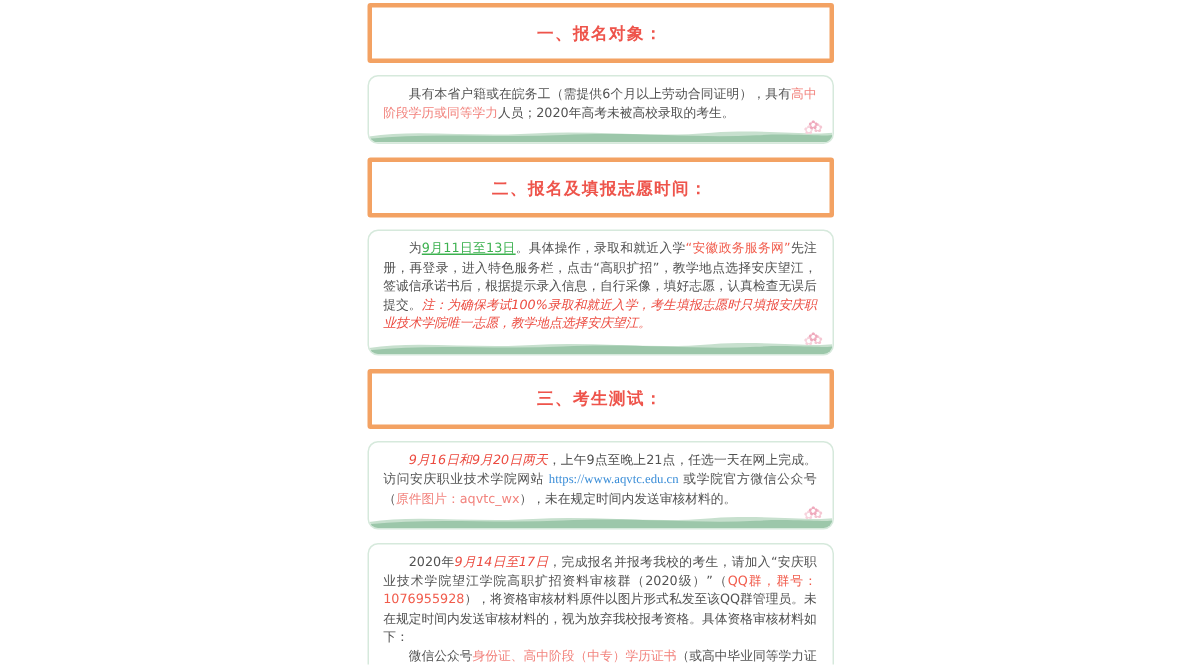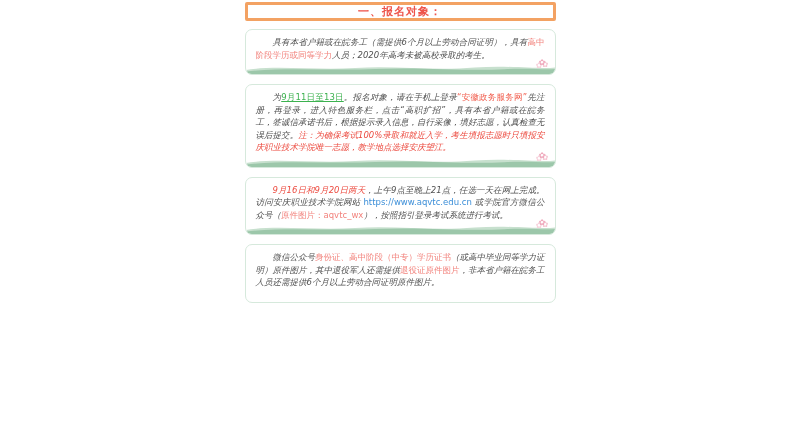--- a/index.html
+++ b/index.html
@@ -13,21 +13,21 @@
   .column {
     width: 311px;
     margin: 0 auto;
     padding-top: 2px;
   }
   .section { }
   .header-box {
     border: 3px solid #F3A263;
     border-radius: 2px;
     background: #fff;
-    height: 19px;
+    height: 40px;
     display: flex;
     align-items: center;
     justify-content: center;
     margin-bottom: 8px;
   }
   .header-title {
     color: #EE544B;
     font-weight: bold;
     font-size: 11px;
     letter-spacing: 1px;
@@ -45,26 +45,26 @@
     line-height: 12.5px;
     color: #515151;
   }
   .content-box p {
     margin: 0;
     text-indent: 2em;
     text-align: justify;
     position: relative;
     z-index: 2;
   }
-  .c-dark      { color: #515151; font-style: italic; }
+  .c-dark      { color: #515151; }
   .c-red       { color: #EC4A3F; font-style: italic; }
   .c-pink      { color: #F2837D; }
   .c-orangered { color: #F15B4B; }
   .c-green     { color: #3CB14F; text-decoration: underline; }
-  .c-blue      { color: #3B8ED8; }
+  .c-blue      { color: #3B8ED8; font-family: Liberation Serif, serif; }
   .wave {
     position: absolute;
     left: 0; right: 0; bottom: 0;
     width: 100%;
     height: 12px;
     display: block;
     z-index: 1;
   }
   .flower-icon {
     position: absolute;
@@ -91,46 +91,53 @@
         </div>
       <span class="flower-icon">✿</span>
       <svg class="wave" viewBox="0 0 311 12" preserveAspectRatio="none" aria-hidden="true">
         <path d="M0 8 C30 3 70 8.5 110 6 C150 3.5 190 9 230 5.5 C265 3 295 7.5 311 5.5 L311 12 L0 12 Z" fill="#C7E0CE"></path>
         <path d="M0 9.5 C40 5 85 9 130 7 C180 4.8 220 9.5 260 7.2 C285 5.8 301 8.2 311 7 L311 12 L0 12 Z" fill="#9CC7AA"></path>
       </svg>
     </div>
   </div>
 
   <div class="section">
+    <div class="header-box">
+      <span class="header-title">二、报名及填报志愿时间：</span>
+    </div>
     <div class="content-box">
       <div>
-          <p><span class="c-dark">为</span><span class="c-green">9月11日至13日</span><span class="c-dark">。报名对象，请在手机上登录</span><span class="c-orangered">“安徽政务服务网”</span><span class="c-dark">先注册，再登录，进入特色服务栏，点击“高职扩招”，具有本省户籍或在皖务工，签诚信承诺书后，根据提示录入信息，自行采像，填好志愿，认真检查无误后提交。</span><span class="c-red">注：为确保考试100%录取和就近入学，考生填报志愿时只填报安庆职业技术学院唯一志愿，教学地点选择安庆望江。</span></p>
+          <p><span class="c-dark">为</span><span class="c-green">9月11日至13日</span><span class="c-dark">。具体操作，录取和就近入学</span><span class="c-orangered">“安徽政务服务网”</span><span class="c-dark">先注册，再登录，进入特色服务栏，点击“高职扩招”，教学地点选择安庆望江，签诚信承诺书后，根据提示录入信息，自行采像，填好志愿，认真检查无误后提交。</span><span class="c-red">注：为确保考试100%录取和就近入学，考生填报志愿时只填报安庆职业技术学院唯一志愿，教学地点选择安庆望江。</span></p>
+        </div>
+      <span class="flower-icon">✿</span>
+      <svg class="wave" viewBox="0 0 311 12" preserveAspectRatio="none" aria-hidden="true">
+        <path d="M0 8 C30 3 70 8.5 110 6 C150 3.5 190 9 230 5.5 C265 3 295 7.5 311 5.5 L311 12 L0 12 Z" fill="#C7E0CE"></path>
+        <path d="M0 9.5 C40 5 85 9 130 7 C180 4.8 220 9.5 260 7.2 C285 5.8 301 8.2 311 7 L311 12 L0 12 Z" fill="#9CC7AA"></path>
+      </svg>
+    </div>
+  </div>
+
+  <div class="section">
+    <div class="header-box">
+      <span class="header-title">三、考生测试：</span>
+    </div>
+    <div class="content-box">
+      <div>
+          <p><span class="c-red">9月16日和9月20日两天</span><span class="c-dark">，上午9点至晚上21点，任选一天在网上完成。访问安庆职业技术学院网站 </span><span class="c-blue">https://www.aqvtc.edu.cn</span><span class="c-dark"> 或学院官方微信公众号（</span><span class="c-pink">原件图片：aqvtc_wx</span><span class="c-dark">），未在规定时间内发送审核材料的。</span></p>
         </div>
       <span class="flower-icon">✿</span>
       <svg class="wave" viewBox="0 0 311 12" preserveAspectRatio="none" aria-hidden="true">
         <path d="M0 8 C30 3 70 8.5 110 6 C150 3.5 190 9 230 5.5 C265 3 295 7.5 311 5.5 L311 12 L0 12 Z" fill="#C7E0CE"></path>
         <path d="M0 9.5 C40 5 85 9 130 7 C180 4.8 220 9.5 260 7.2 C285 5.8 301 8.2 311 7 L311 12 L0 12 Z" fill="#9CC7AA"></path>
       </svg>
     </div>
   </div>
 
   <div class="section">
     <div class="content-box">
       <div>
-          <p><span class="c-red">9月16日和9月20日两天</span><span class="c-dark">，上午9点至晚上21点，任选一天在网上完成。访问安庆职业技术学院网站 </span><span class="c-blue">https://www.aqvtc.edu.cn</span><span class="c-dark"> 或学院官方微信公众号（</span><span class="c-pink">原件图片：aqvtc_wx</span><span class="c-dark">），按照指引登录考试系统进行考试。</span></p>
-        </div>
-      <span class="flower-icon">✿</span>
-      <svg class="wave" viewBox="0 0 311 12" preserveAspectRatio="none" aria-hidden="true">
-        <path d="M0 8 C30 3 70 8.5 110 6 C150 3.5 190 9 230 5.5 C265 3 295 7.5 311 5.5 L311 12 L0 12 Z" fill="#C7E0CE"></path>
-        <path d="M0 9.5 C40 5 85 9 130 7 C180 4.8 220 9.5 260 7.2 C285 5.8 301 8.2 311 7 L311 12 L0 12 Z" fill="#9CC7AA"></path>
-      </svg>
-    </div>
-  </div>
-
-  <div class="section">
-    <div class="content-box">
-      <div>
+          <p><span class="c-dark">2020年</span><span class="c-red">9月14日至17日</span><span class="c-dark">，完成报名并报考我校的考生，请加入“安庆职业技术学院望江学院高职扩招资料审核群（2020级）”（</span><span class="c-orangered">QQ群，群号：1076955928</span><span class="c-dark">），将资格审核材料原件以图片形式私发至该QQ群管理员。未在规定时间内发送审核材料的，视为放弃我校报考资格。具体资格审核材料如下：</span></p>
           <p><span class="c-dark">微信公众号</span><span class="c-pink">身份证、高中阶段（中专）学历证书</span><span class="c-dark">（或高中毕业同等学力证明）原件图片，其中退役军人还需提供</span><span class="c-pink">退役证原件图片</span><span class="c-dark">，非本省户籍在皖务工人员还需提供6个月以上劳动合同证明原件图片。</span></p>
         </div>
 
     </div>
   </div>
 </div>
 
 </body></html>

